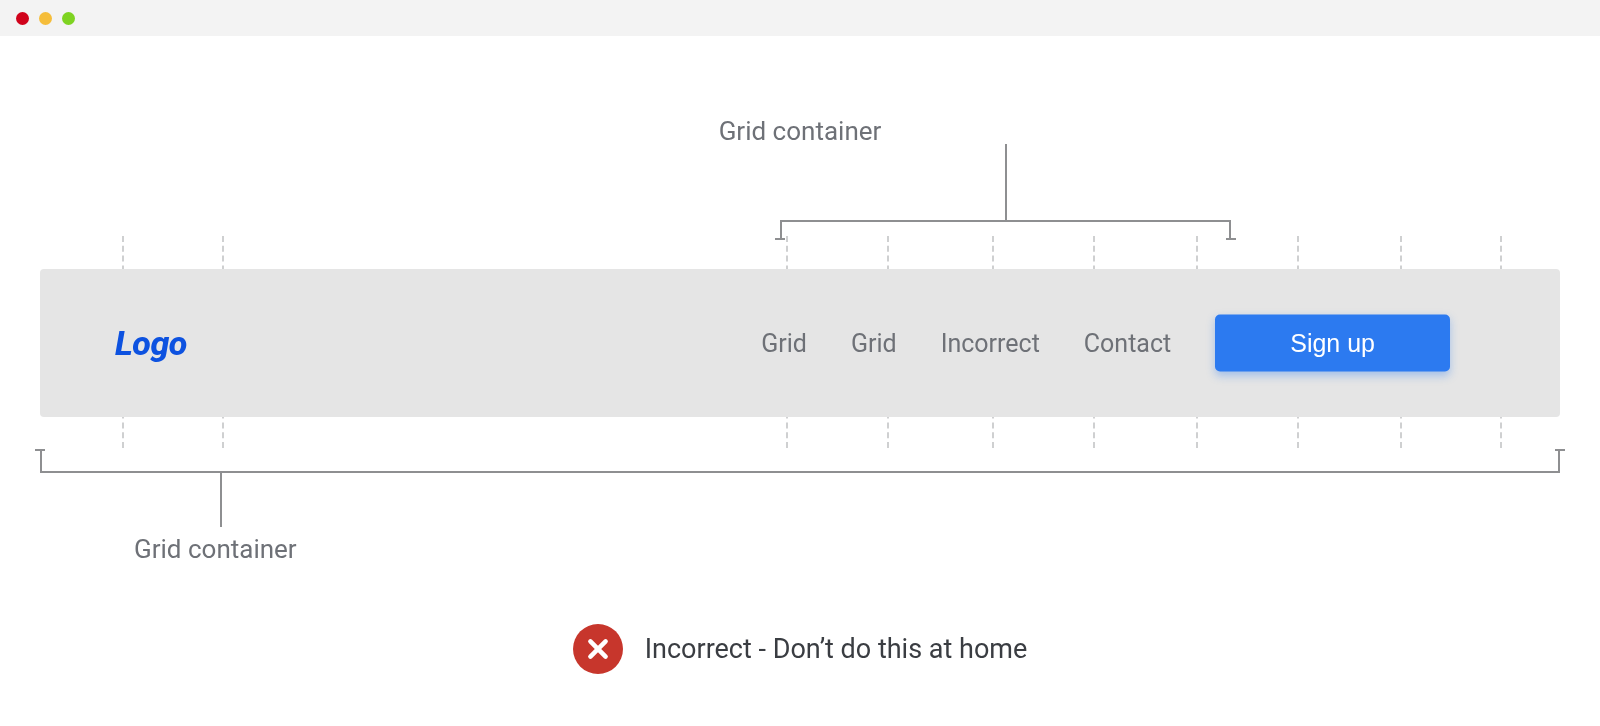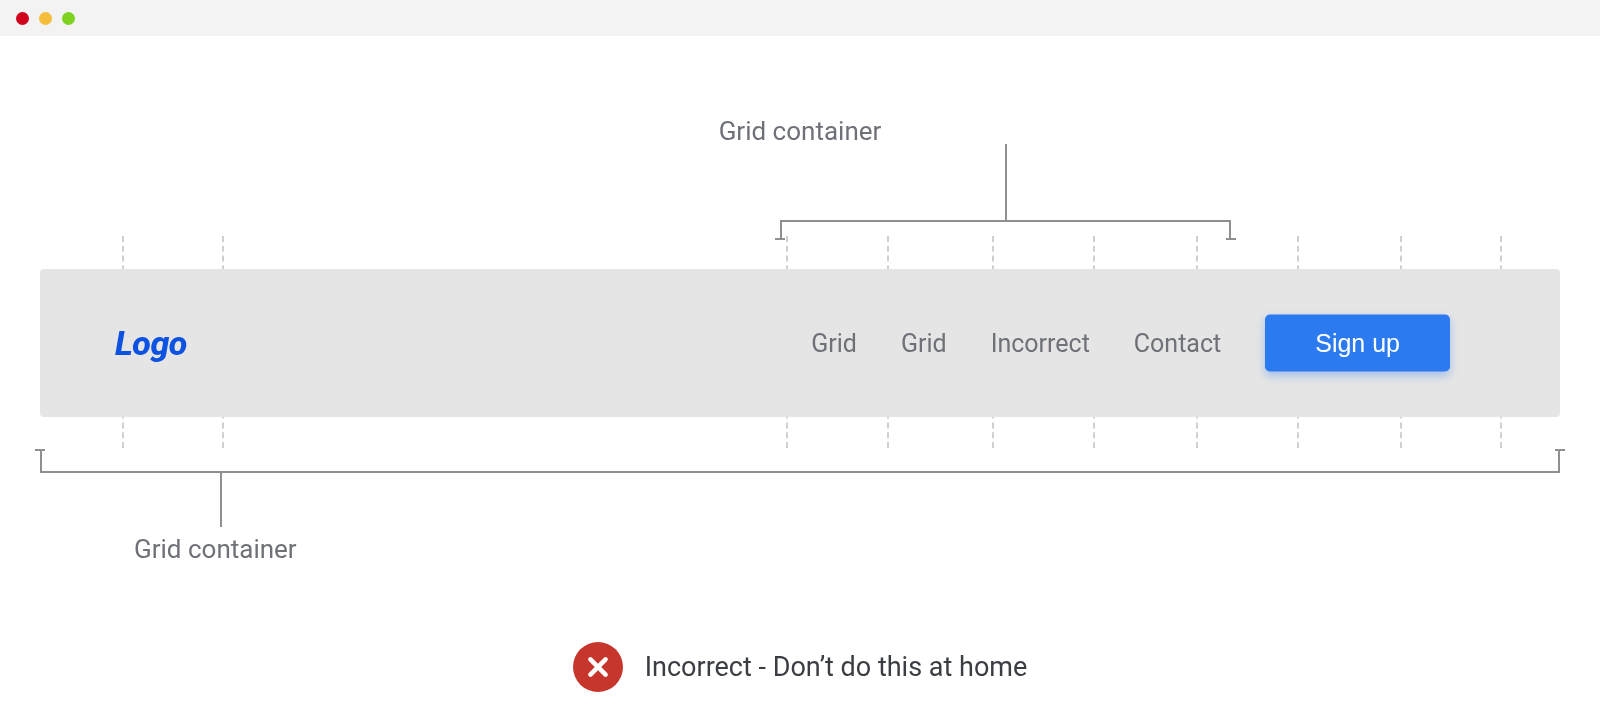--- a/index.html
+++ b/index.html
@@ -74,21 +74,21 @@
   .nav a {
     font-size: 25px;
     color: #6e7177;
     text-decoration: none;
     cursor: pointer;
   }
   .btn {
     background: #2c7af0;
     color: #ffffff;
     font-size: 25px;
-    padding: 14px 50px;
+    padding: 14px 75px;
     border-radius: 5px;
     box-shadow: 0 4px 8px rgba(44,122,240,0.35);
     cursor: pointer;
     border: none;
   }
 
   
   .gridline {
     position: absolute;
     top: 200px;
@@ -187,21 +187,21 @@
     top: 498px;
     left: 134px;
     font-size: 26px;
     color: #6e7177;
   }
 
   
   .caption {
     position: absolute;
     left: 0; right: 0;
-    top: 606px;
+    top: 588px;
     display: flex;
     align-items: center;
     justify-content: center;
     gap: 22px;
   }
   .cross-icon {
     width: 50px;
     height: 50px;
     border-radius: 50%;
     background: #c7362c;

